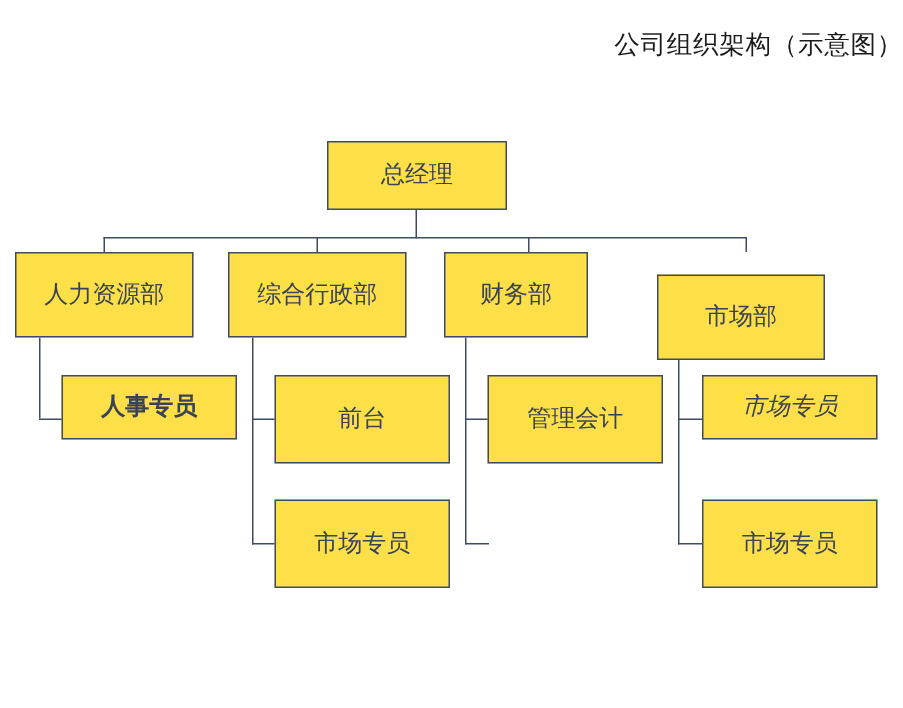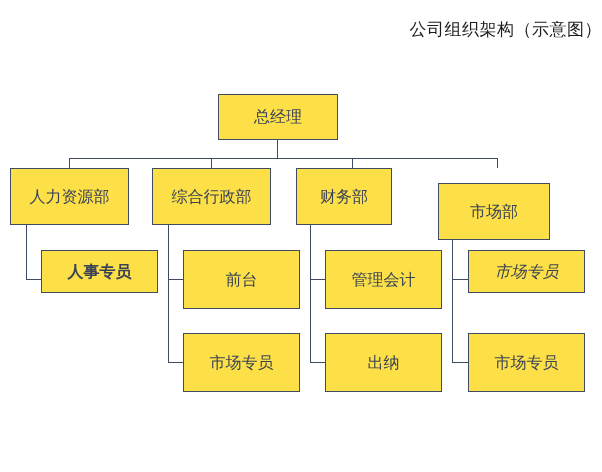--- a/index.html
+++ b/index.html
@@ -111,23 +111,20 @@
   </div>
 
   <div class="node" style="left:183px; top:333px; width:117px; height:59px;">
     <span class="node-label">市场专员</span>
   </div>
 
   <div class="node" style="left:325px; top:250px; width:117px; height:59px;">
     <span class="node-label">管理会计</span>
   </div>
 
-  <div class="node" style="left:325px; top:333px; width:117px; height:59px;">
-    <span class="node-label">出纳</span>
-  </div>
 
   <div class="node" style="left:468px; top:250px; width:117px; height:43px;font-style:italic;">
     <span class="node-label">市场专员</span>
   </div>
 
   <div class="node" style="left:468px; top:333px; width:117px; height:59px;">
     <span class="node-label">市场专员</span>
   </div>
 
 </div>

